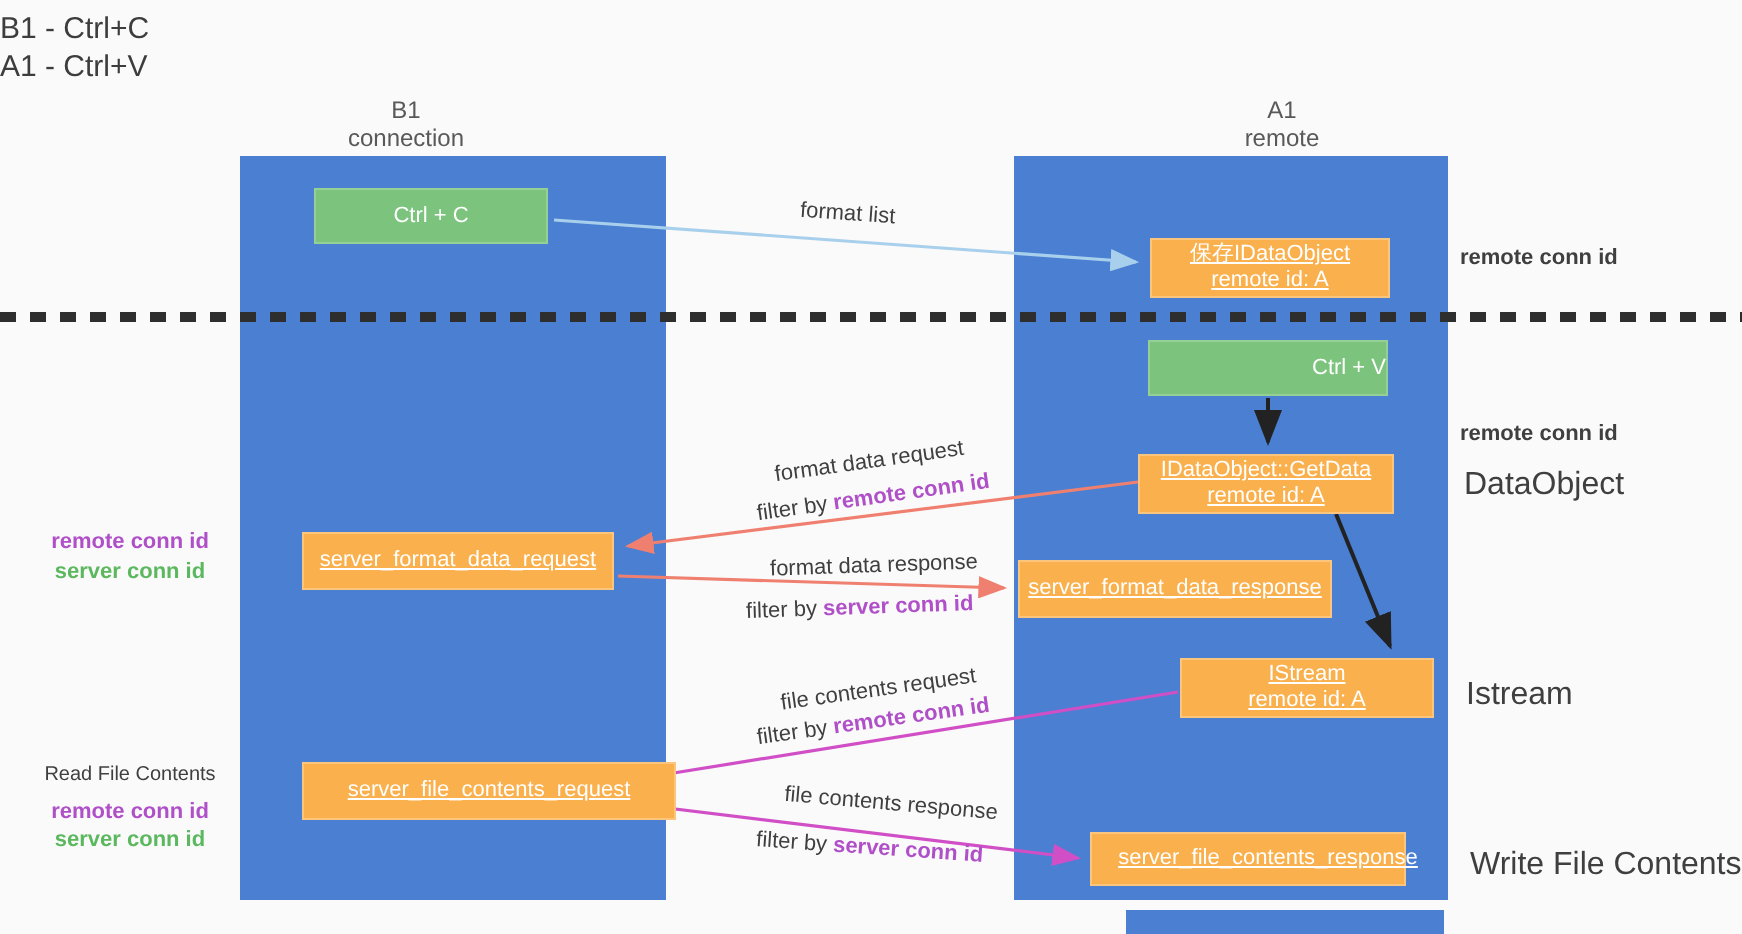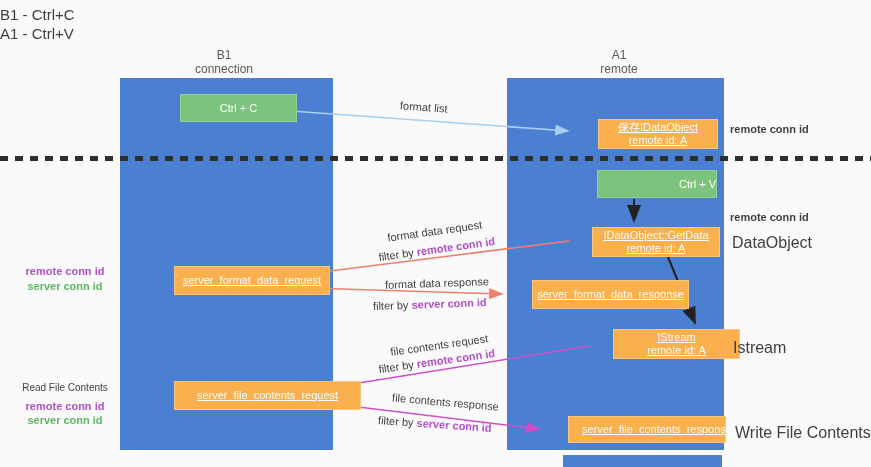--- a/index.html
+++ b/index.html
@@ -5,46 +5,46 @@
   html,body{margin:0;padding:0;background:#fafafa;}
   .canvas{position:relative;width:871px;height:467px;background:#fafafa;
           font-family:"Liberation Sans",sans-serif;overflow:hidden;}
   .title{position:absolute;top:5px;left:0;right:0;text-align:left;
          font-size:15px;color:#3d3d3d;line-height:19px;}
   .lane-header{position:absolute;text-align:center;font-size:12px;color:#595959;line-height:14px;}
   .lane{position:absolute;background:#4a7fd2;}
   .dashline{position:absolute;left:0;top:156px;width:871px;height:5px;
             background:repeating-linear-gradient(90deg,#2e2e2e 0 8px,transparent 8px 15px);}
   .box{position:absolute;display:flex;flex-direction:column;align-items:center;justify-content:center;
-       color:#fff;font-size:11px;text-align:center;line-height:13px;box-sizing:border-box;white-space:nowrap;margin-left:23px;}
+       color:#fff;font-size:11px;text-align:center;line-height:13px;box-sizing:border-box;white-space:nowrap;}
   .green{background:#7cc47d;border:1px solid #94d095;}
   .orange{background:#f9b04d;border:1px solid #fbc57e;text-decoration:underline;}
   .albl{position:absolute;font-size:11px;color:#3f3f3f;white-space:nowrap;transform-origin:center;}
   .purple{color:#b050c8;font-weight:bold;}
   .greentxt{color:#5cb85f;font-weight:bold;}
   .sidelbl{position:absolute;font-size:16px;color:#3f3f3f;white-space:nowrap;}
   .sidelbl.small{font-size:11px;}
   .leftcol{position:absolute;left:14px;width:102px;text-align:center;font-size:11px;white-space:nowrap;}
   svg.overlay{position:absolute;left:0;top:0;width:871px;height:467px;pointer-events:none;}
 </style>
 </head>
 <body>
 
 <div class="canvas">
 
   <div class="title">
     <div>B1 - Ctrl+C</div>
     <div>A1 - Ctrl+V</div>
   </div>
 
-  <div class="lane-header" style="left:164px;top:48px;width:120px;text-align:center;">
+  <div class="lane-header" style="left:143px;top:48px;width:120px;text-align:center;">
     <div>B1</div>
     <div>connection</div>
   </div>
-  <div class="lane-header" style="left:559px;top:48px;width:120px;">
+  <div class="lane-header" style="left:581px;top:48px;width:120px;">
     <div>A1</div>
     <div>remote</div>
   </div>
 
   <div class="lane" style="left:120px;top:78px;width:213px;height:372px;"></div>
   <div class="lane" style="left:507px;top:78px;width:217px;height:372px;"></div>
   <div class="lane" style="left:563px;top:455px;width:159px;height:12px;"></div>
 
   <div class="dashline"></div>
 

